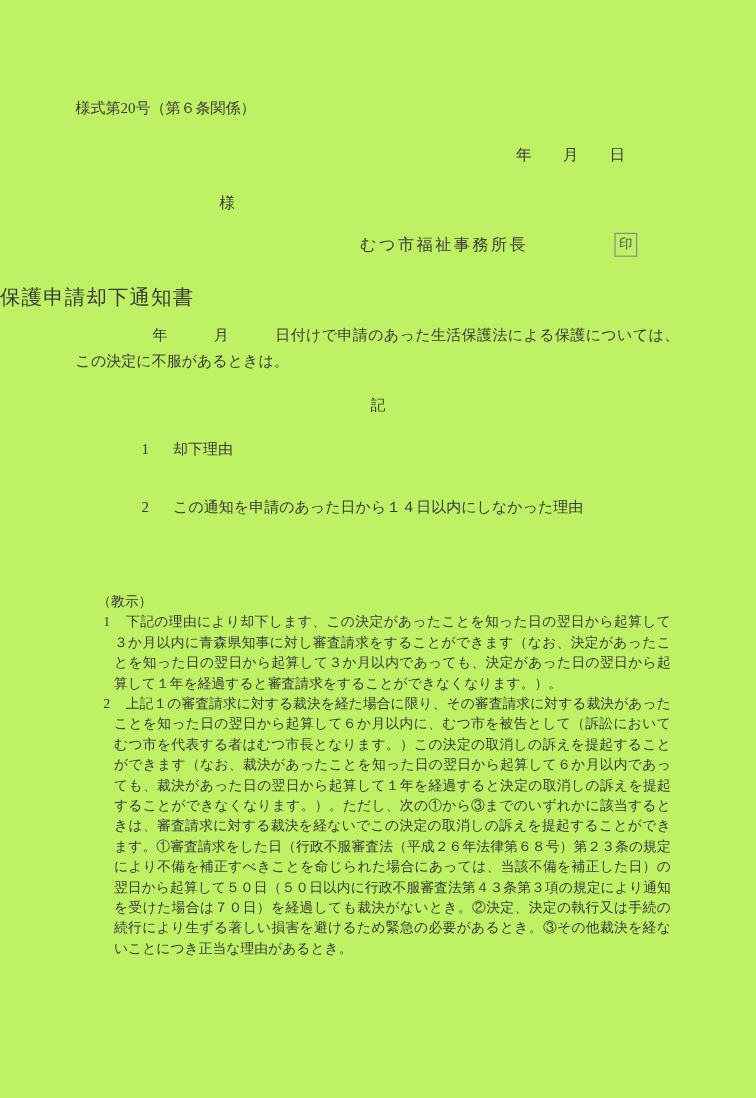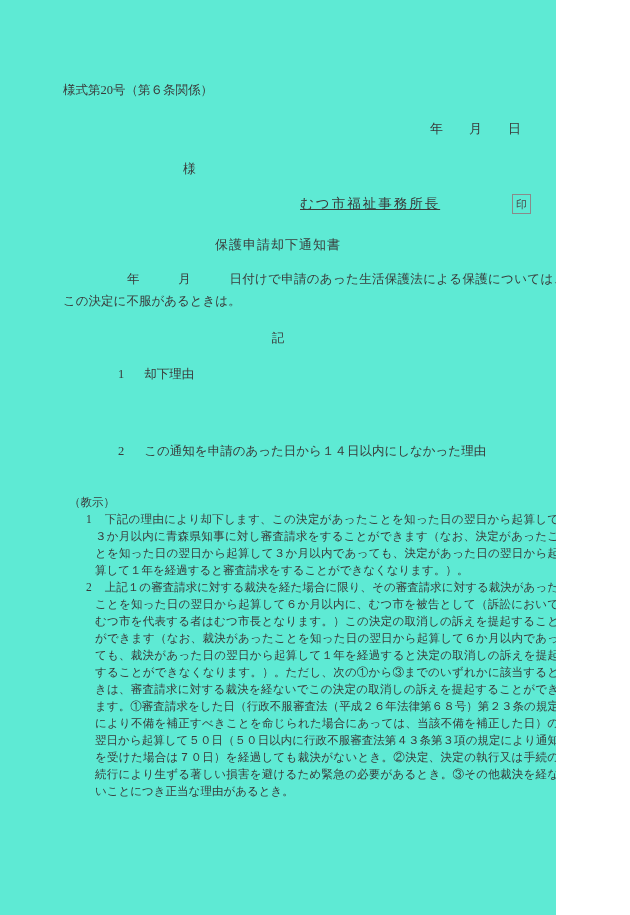--- a/index.html
+++ b/index.html
@@ -2,23 +2,23 @@
 <html lang="ja"><head>
 <meta charset="utf-8">
 <style>
   html, body {
     margin: 0;
     padding: 0;
     background: #ffffff;
   }
   .page {
     position: relative;
-    width: 556px;
+    width: 630px;
     height: 915px;
-    background: #5eead4;
+    background: #bef264;
     color: #3a3a3a;
     font-family: "Liberation Serif", "DejaVu Serif", serif;
     overflow: hidden;
   }
   .abs { position: absolute; }
 
   .form-number {
     left: 63px; top: 82px;
     font-size: 12.5px;
   }
@@ -27,36 +27,35 @@
     font-size: 13px;
   }
   .addressee {
     left: 183px; top: 160px;
     font-size: 13px;
   }
   .sender {
     left: 300px; top: 195px;
     font-size: 13.5px;
     letter-spacing: 2px;
-    text-decoration: underline;
   }
   .seal-box {
     left: 512px; top: 194px;
     width: 17px; height: 18px;
     border: 1px solid #8a8a8a;
     font-size: 11px;
     line-height: 18px;
     text-align: center;
     color: #4a4a4a;
   }
   .doc-title {
     left: 0; top: 236px;
     width: 100%;
-    text-align: center;
-    font-size: 13px;
+    text-align: left;
+    font-size: 17px;
     letter-spacing: 1px;
   }
   .body-par {
     left: 63px; top: 268px;
     width: 503px;
     font-size: 12.5px;
     line-height: 22px;
     text-align: justify;
   }
   .ki-marker {
@@ -64,31 +63,31 @@
     width: 100%;
     text-align: center;
     font-size: 12.5px;
   }
   .section {
     left: 70px;
     font-size: 12.5px;
     margin-left: 48px;
   }
   .section-1 { top: 366px; }
-  .section-2 { top: 443px; }
+  .section-2 { top: 415px; }
   .sec-num { display: inline-block; margin-right: 20px; }
 
   .kyoji {
     left: 65px; top: 494px;
     width: 494px;
     font-size: 11.5px;
     line-height: 17px;
   }
   .kyoji-heading {
-    margin: 0 0 0 4px;
+    margin: 0 0 0 16px;
   }
   .kyoji-item {
     padding-left: 30px;
     text-indent: -9px;
     text-align: justify;
     margin: 0;
   }
   .k-num { margin-right: 13px; }
 </style>
 </head>

